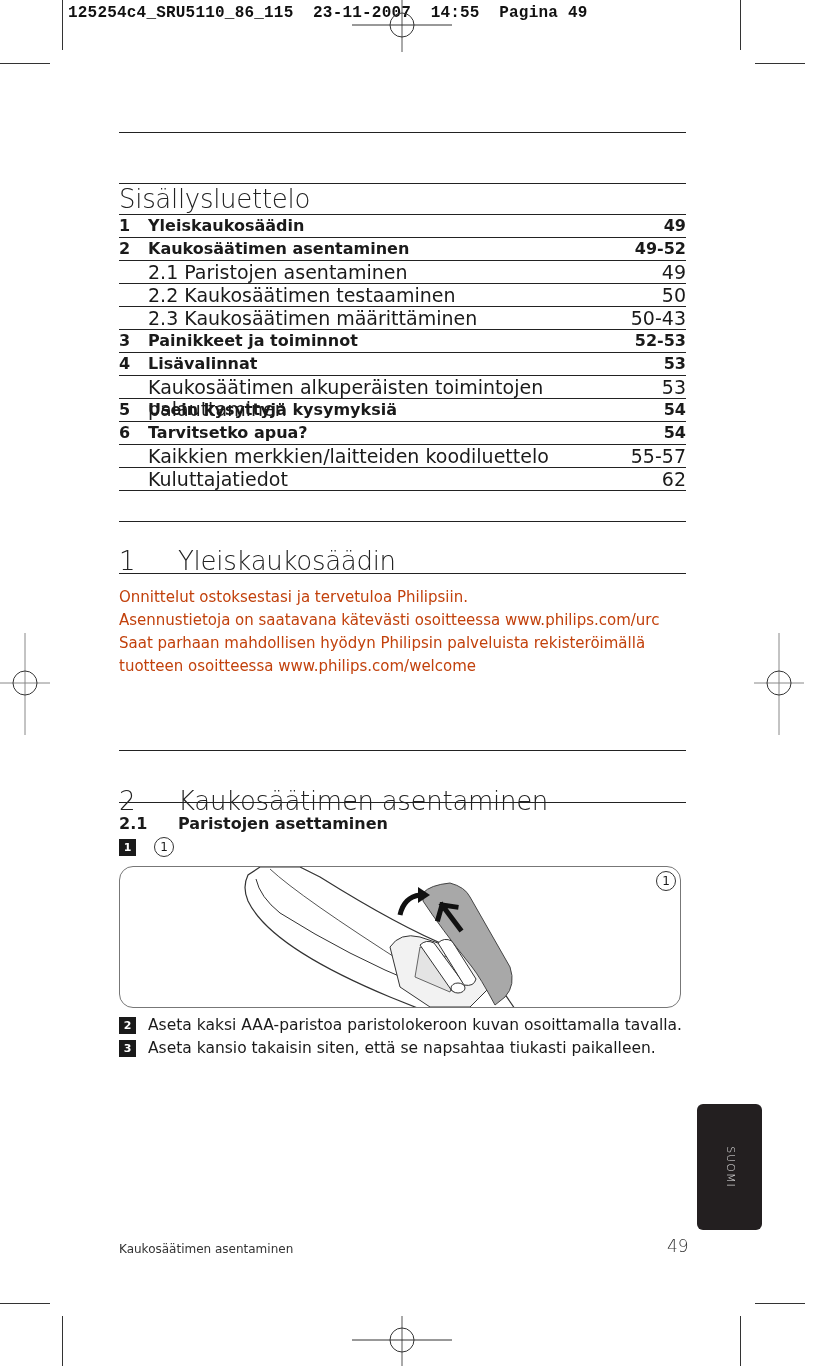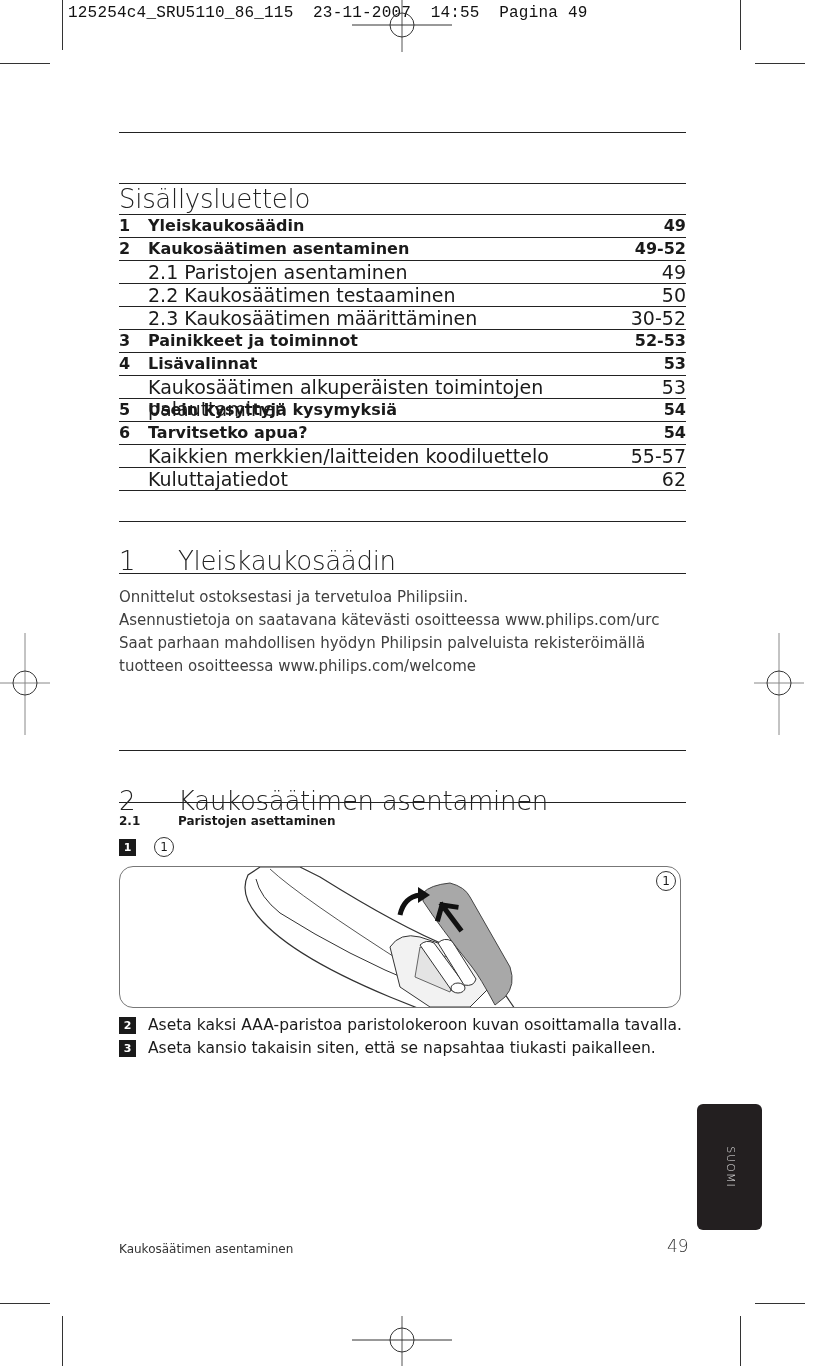--- a/index.html
+++ b/index.html
@@ -1,31 +1,31 @@
 <!DOCTYPE html>
 <html><head>
 <meta charset="utf-8">
 <style>
   html, body { margin: 0; padding: 0; background: #ffffff; }
   body { width: 827px; height: 1366px; position: relative; overflow: hidden; font-family: "DejaVu Sans", sans-serif; color: #1a1a1a; }
   .abs { position: absolute; }
-  .slug { left: 68px; top: 4px; font-family: "Liberation Mono", monospace; font-size: 16px; letter-spacing: 0.2px; color: #111; white-space: pre; }
+  .slug { left: 68px; top: 4px; font-family: "Liberation Mono", monospace; font-size: 16px; letter-spacing: 0.2px; color: #111; white-space: pre; font-weight: bold; }
   .vline { position: absolute; width: 1px; background: #333; }
   .hline { position: absolute; height: 1px; background: #333; }
   .reg { position: absolute; }
   .rule { position: absolute; left: 119px; width: 567px; height: 1px; background: #222; }
   .h1 { position: absolute; left: 119px; font-size: 26px; font-weight: 300; color: #222; font-family: "DejaVu Sans", sans-serif; letter-spacing: -0.3px; }
   .toc { position: absolute; left: 119px; top: 214px; width: 567px; border-top: 1px solid #222; }
   .toc-row { display: flex; height: 22px; line-height: 22px; border-bottom: 1px solid #222; font-size: 19px; }
   .toc-row.major { font-weight: bold; font-size: 16px; }
   .toc-num { width: 29px; }
   .toc-label { flex: 1; }
   .toc-page { text-align: right; }
-  .para { position: absolute; left: 119px; width: 575px; font-size: 15px; line-height: 23px; color: #404040; }
-  .sub-h { position: absolute; left: 119px; top: 814px; font-size: 12px; font-weight: bold; }
+  .para { position: absolute; left: 119px; width: 575px; font-size: 15px; line-height: 23px; color: #c2410c; }
+  .sub-h { position: absolute; left: 119px; top: 814px; font-size: 16px; font-weight: bold; }
   .sub-h .n { display: inline-block; width: 59px; }
   .step { position: absolute; left: 119px; font-size: 15.5px; display: flex; align-items: center; white-space: nowrap; }
   .badge { display: inline-block; width: 17px; height: 17px; background: #1a1a1a; color: #fff; font-size: 11px; font-weight: bold; text-align: center; line-height: 17px; margin-right: 12px; font-family: "DejaVu Sans", sans-serif; }
   .circnum { display: inline-flex; width: 18px; height: 18px; border: 1px solid #333; border-radius: 50%; font-size: 12px; align-items: center; justify-content: center; margin-left: 6px; line-height: 1; }
   .figure { position: absolute; left: 119px; top: 866px; width: 560px; height: 140px; border: 1px solid #777; border-radius: 14px; overflow: hidden; background: #fff; }
   .fig-num { position: absolute; right: 4px; top: 4px; }
   .lang-tab { position: absolute; left: 697px; top: 1104px; width: 65px; height: 126px; background: #231f20; border-radius: 6px; }
   .lang-tab span { position: absolute; left: 50%; top: 50%; transform: translate(-50%, -50%) rotate(90deg); color: #e6e6e6; font-size: 11px; letter-spacing: 1px; white-space: nowrap; font-weight: 300; }
   .footer-left { position: absolute; left: 119px; top: 1242px; font-size: 12px; color: #333; }
   .footer-right { position: absolute; left: 667px; top: 1236px; font-size: 17px; color: #333; font-weight: 300; }
@@ -86,21 +86,21 @@
       <span class="toc-page">49</span>
     </div>
     <div class="toc-row">
       <span class="toc-num"></span>
       <span class="toc-label">2.2 Kaukosäätimen testaaminen</span>
       <span class="toc-page">50</span>
     </div>
     <div class="toc-row">
       <span class="toc-num"></span>
       <span class="toc-label">2.3 Kaukosäätimen määrittäminen</span>
-      <span class="toc-page">30-52</span>
+      <span class="toc-page">50-43</span>
     </div>
     <div class="toc-row major">
       <span class="toc-num">3</span>
       <span class="toc-label">Painikkeet ja toiminnot</span>
       <span class="toc-page">52-53</span>
     </div>
     <div class="toc-row major">
       <span class="toc-num">4</span>
       <span class="toc-label">Lisävalinnat</span>
       <span class="toc-page">53</span>

